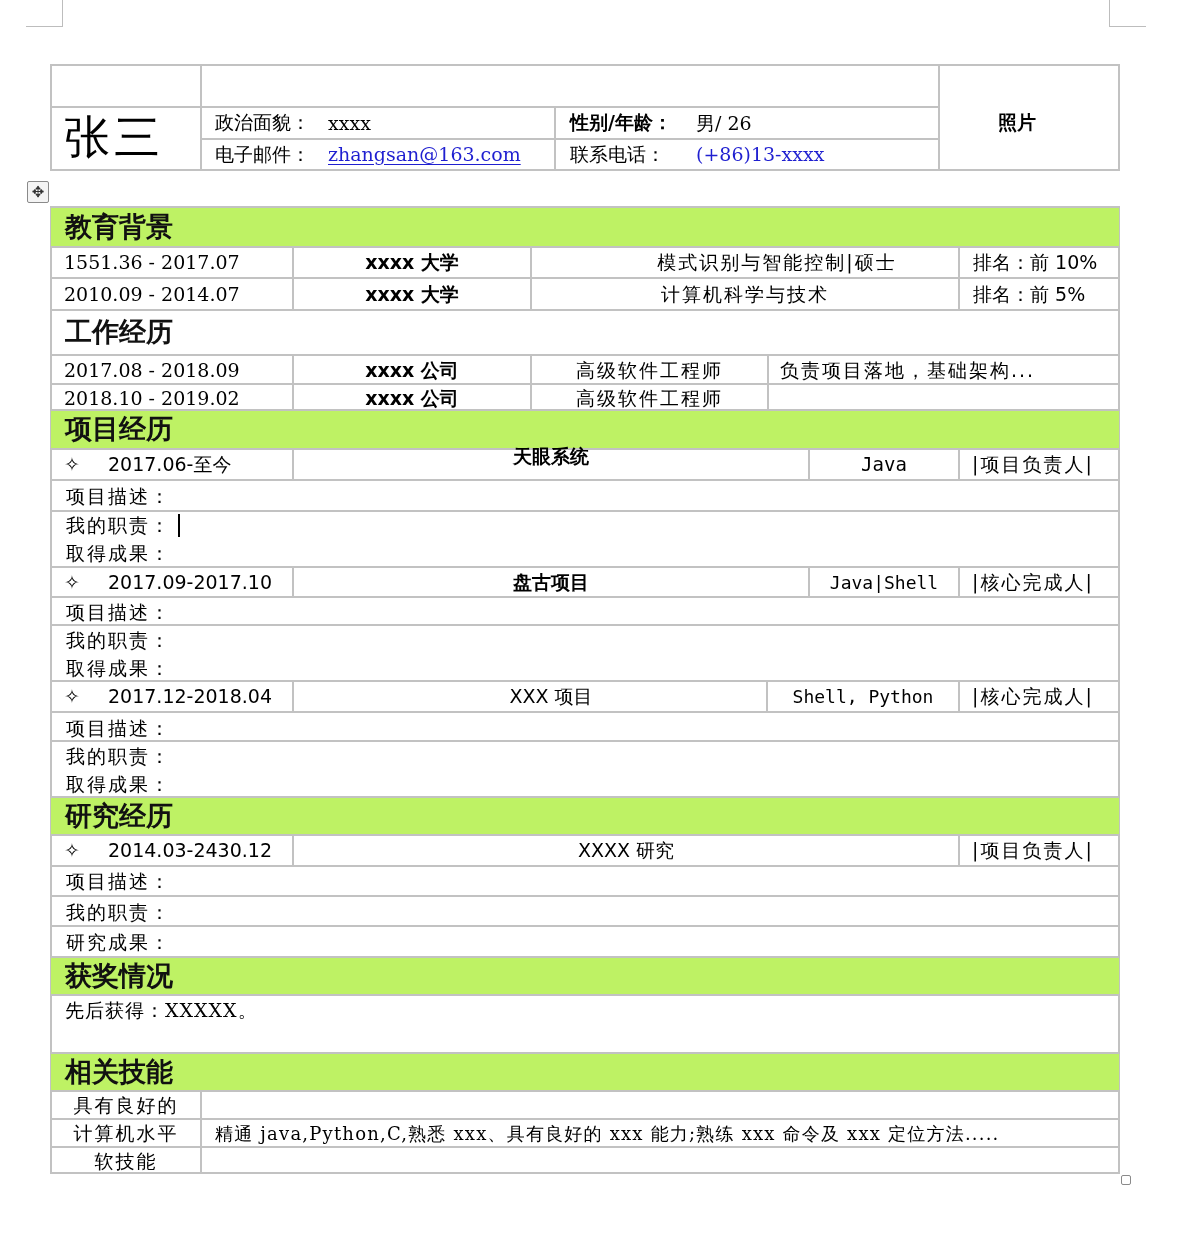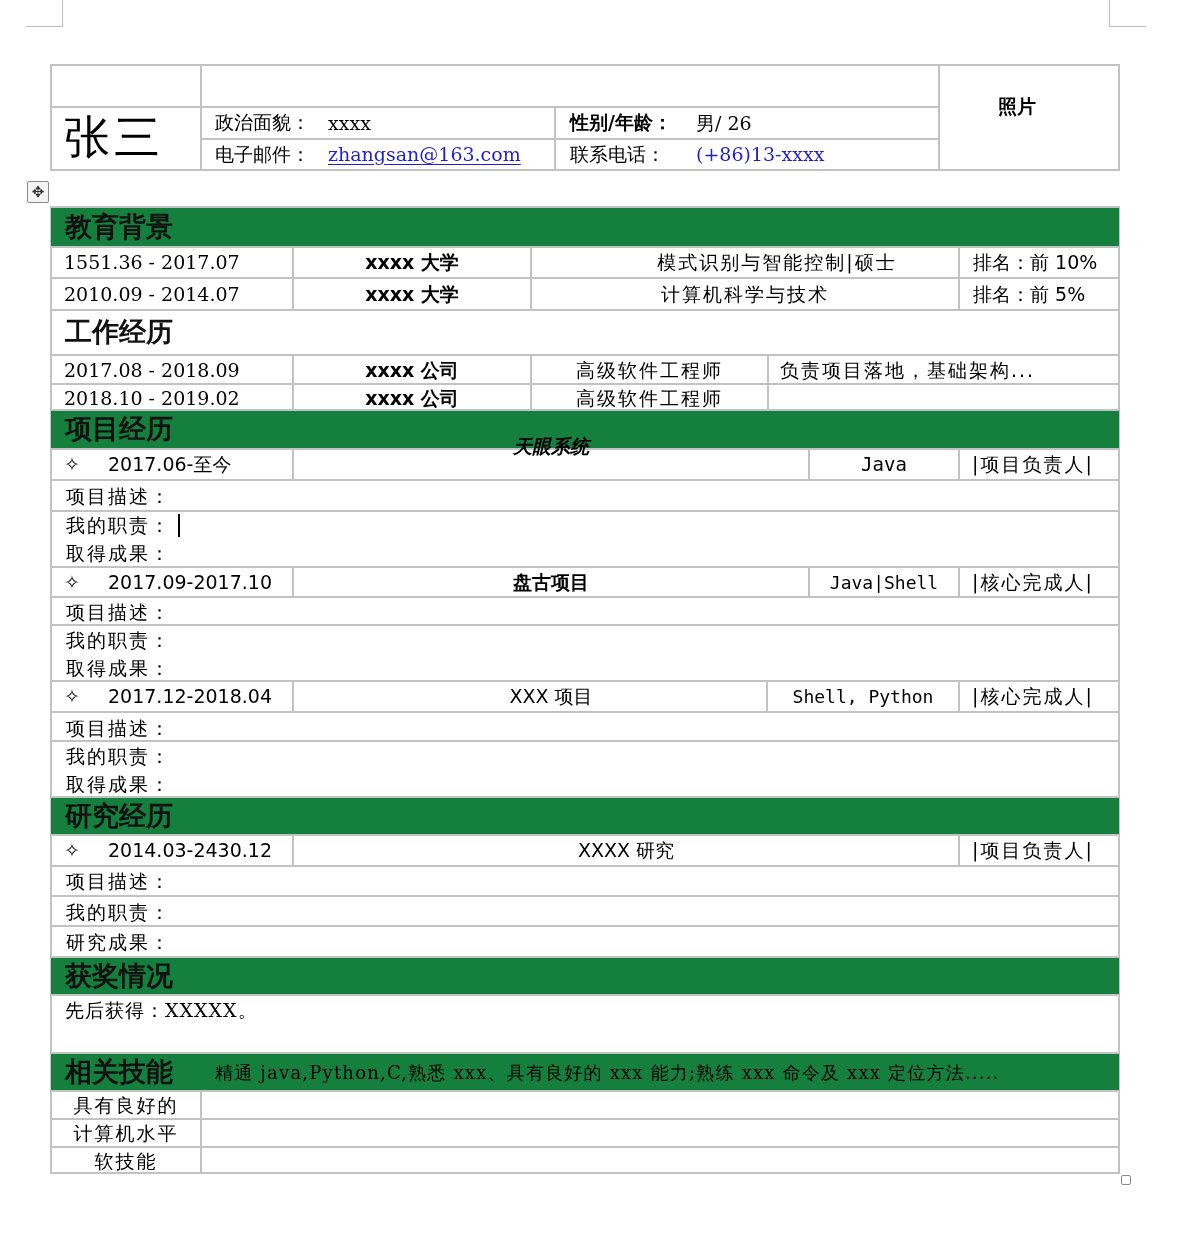--- a/index.html
+++ b/index.html
@@ -6,21 +6,21 @@
     html, body { width: 1178px; height: 1236px; background: #ffffff; overflow: hidden; }
     body { position: relative; font-family: "DejaVu Sans", sans-serif; color: #000; }
 
     .abs { position: absolute; }
     .corner-tl { left: 26px; top: 0; width: 37px; height: 27px; border-right: 1px solid #bdbdbd; border-bottom: 1px solid #bdbdbd; }
     .corner-tr { left: 1109px; top: 0; width: 37px; height: 27px; border-left: 1px solid #bdbdbd; border-bottom: 1px solid #bdbdbd; }
 
     .line-h { position: absolute; height: 2px; background: #c2c2c2; }
     .line-v { position: absolute; width: 2px; background: #c2c2c2; }
 
-    .band { position: absolute; left: 51px; width: 1068px; background: #15803d; }
+    .band { position: absolute; left: 51px; width: 1068px; background: #bef264; }
     .band-title { position: absolute; left: 14px; font-size: 27px; font-weight: bold; color: #111; line-height: 1; }
     .plain-title { position: absolute; font-size: 27px; font-weight: bold; color: #111; line-height: 1; }
 
     .txt { position: absolute; white-space: nowrap; line-height: 1; }
     .serif { font-family: "DejaVu Serif", serif; }
     .mono { font-family: "DejaVu Sans Mono", monospace; }
     .sans { font-family: "DejaVu Sans", sans-serif; }
     .f19 { font-size: 19px; }
     .f18 { font-size: 18px; }
     .bold { font-weight: bold; }
@@ -59,21 +59,21 @@
 
   <div class="txt f19 sans" style="left:570px; top:113px;font-weight:bold;">性别/年龄：</div>
   <div class="txt f19 serif" style="left:696px; top:114px;">男/ 26</div>
 
   <div class="txt f19 sans" style="left:215px; top:145px;">电子邮件：</div>
   <div class="txt f19 serif link-u" style="left:328px; top:145px;">zhangsan@163.com</div>
 
   <div class="txt f19 sans" style="left:570px; top:145px;">联系电话：</div>
   <div class="txt f19 serif link" style="left:696px; top:145px;">(+86)13-xxxx</div>
 
-  <div class="txt f19 sans bold" style="left:998px; top:97px;">照片</div>
+  <div class="txt f19 sans bold" style="left:998px; top:113px;">照片</div>
 </div>
 
 <div class="move-handle">✥</div>
 
 <div>
 
   <div class="line-v" style="left:50px; top:206px; height:968px;"></div>
   <div class="line-v" style="left:1118px; top:206px; height:968px;"></div>
   <div class="line-h" style="left:50px; top:206px; width:1070px;"></div>
 
@@ -126,21 +126,21 @@
   </div>
   <div class="line-h" style="left:50px; top:448px; width:1070px;"></div>
 
   <div>
     <div class="line-h" style="left:50px; top:479px; width:1070px;"></div>
     <div class="line-v" style="left:292px; top:448px; height:32px;"></div>
     <div class="line-v" style="left:808px; top:448px; height:32px;"></div>
     <div class="line-v" style="left:958px; top:448px; height:32px;"></div>
     <div class="txt f19 sans" style="left:64px; top:455px;">✧</div>
     <div class="txt f19 sans" style="left:108px; top:455px;">2017.06-至今</div>
-    <div class="txt f19 sans bold center" style="left:294px; top:437px; width:514px;font-style:italic;">天眼系统</div>
+    <div class="txt f19 sans bold center" style="left:294px; top:447px; width:514px;">天眼系统</div>
     <div class="txt f19 mono center" style="left:810px; top:455px; width:148px;">Java</div>
     <div class="txt f19 sans" style="left:972px; top:455px; letter-spacing:2px;">|项目负责人|</div>
 
     <div class="txt f19 sans" style="left:66px; top:487px; letter-spacing:2px;">项目描述：</div>
     <div class="line-h" style="left:50px; top:510px; width:1070px;"></div>
     <div class="txt f19 sans" style="left:66px; top:516px; letter-spacing:2px;">我的职责：</div>
     <div class="txt f19 sans" style="left:66px; top:544px; letter-spacing:2px;">取得成果：</div>
     <div class="cursor"></div>
   </div>
 
@@ -217,21 +217,21 @@
   <div class="line-h" style="left:50px; top:1146px; width:1070px;"></div>
   <div class="line-h" style="left:50px; top:1172px; width:1070px;"></div>
   <div class="line-v" style="left:200px; top:1090px; height:84px;"></div>
 
   <div>
     <div class="txt f19 sans center" style="left:52px; top:1096px; width:148px; letter-spacing:2px;">具有良好的</div>
     <div class="txt f19 serif" style="left:215px; top:1096px;"></div>
   </div>
   <div>
     <div class="txt f19 sans center" style="left:52px; top:1124px; width:148px; letter-spacing:2px;">计算机水平</div>
-    <div class="txt f18 serif" style="left:215px; top:1064px; letter-spacing:1.2px;">精通 java,Python,C,熟悉 xxx、具有良好的 xxx 能力;熟练 xxx 命令及 xxx 定位方法.....</div>
+    <div class="txt f18 serif" style="left:215px; top:1125px; letter-spacing:1.2px;">精通 java,Python,C,熟悉 xxx、具有良好的 xxx 能力;熟练 xxx 命令及 xxx 定位方法.....</div>
   </div>
   <div>
     <div class="txt f19 sans center" style="left:52px; top:1152px; width:148px; letter-spacing:2px;">软技能</div>
     <div class="txt f19 serif" style="left:215px; top:1152px;"></div>
   </div>
 </div>
 
 <div class="resize-handle"></div>
 
 </body></html>

